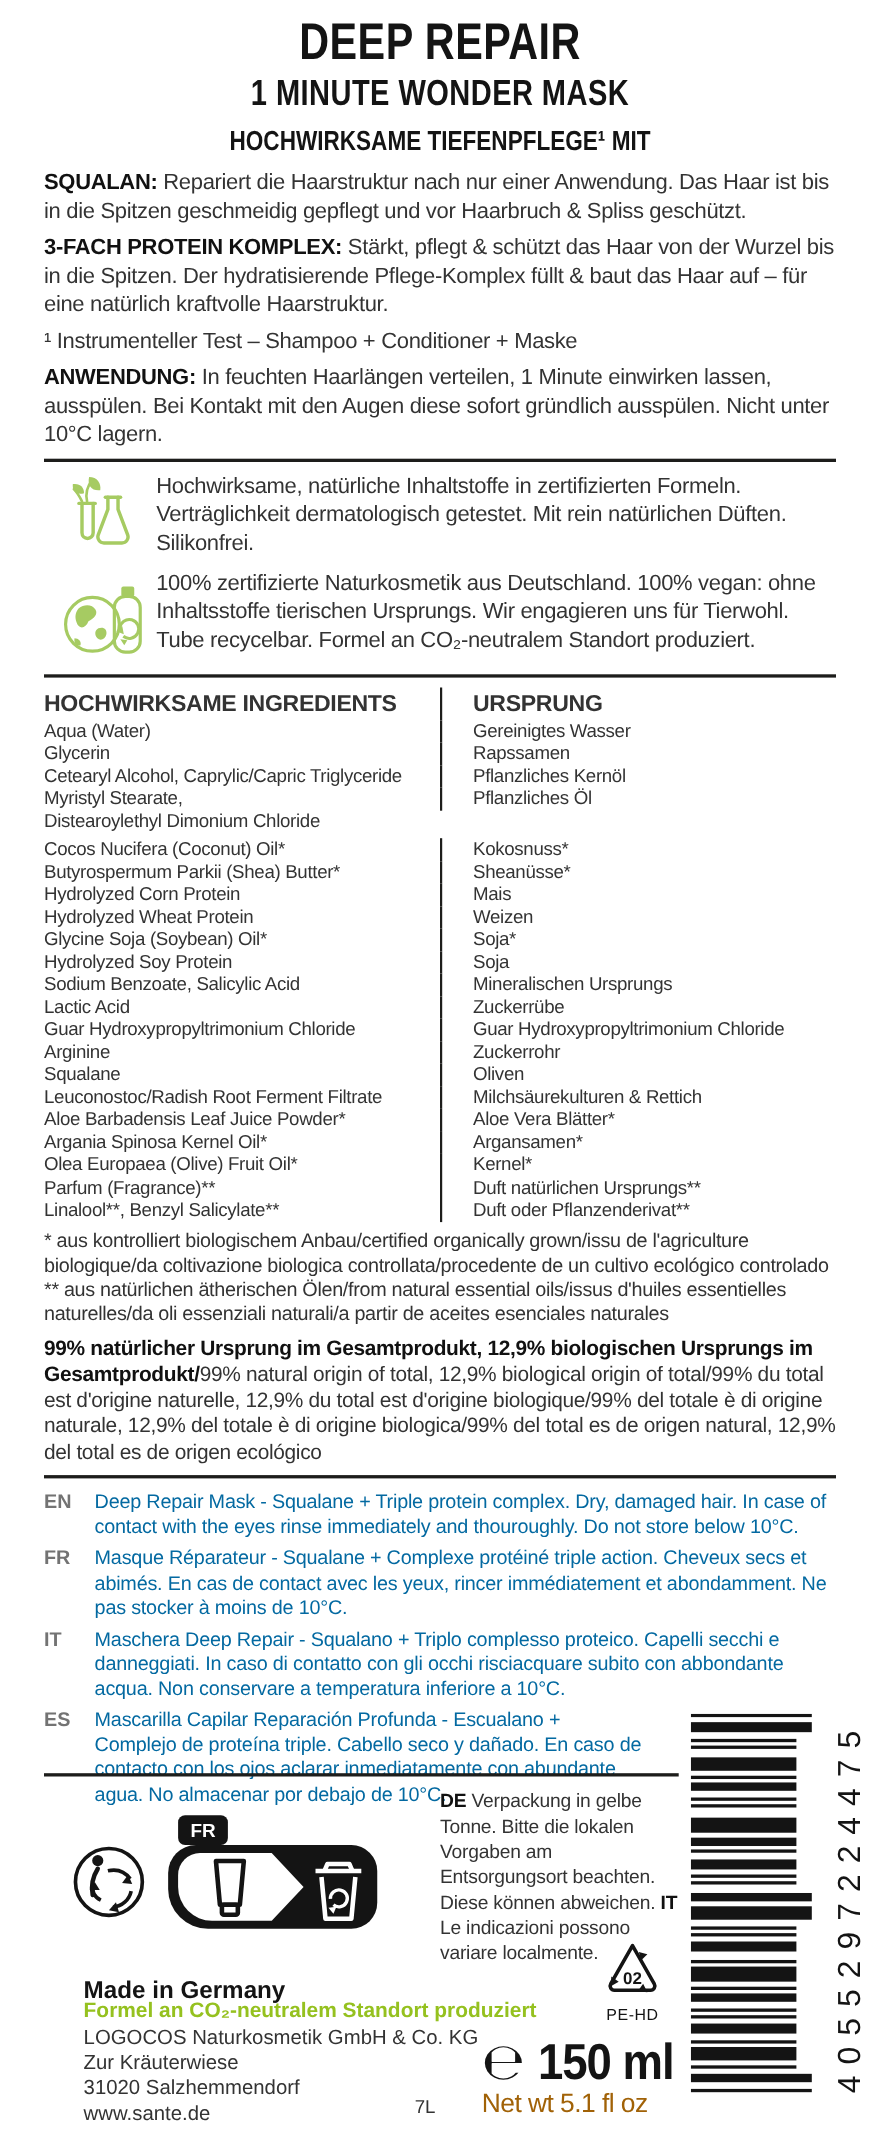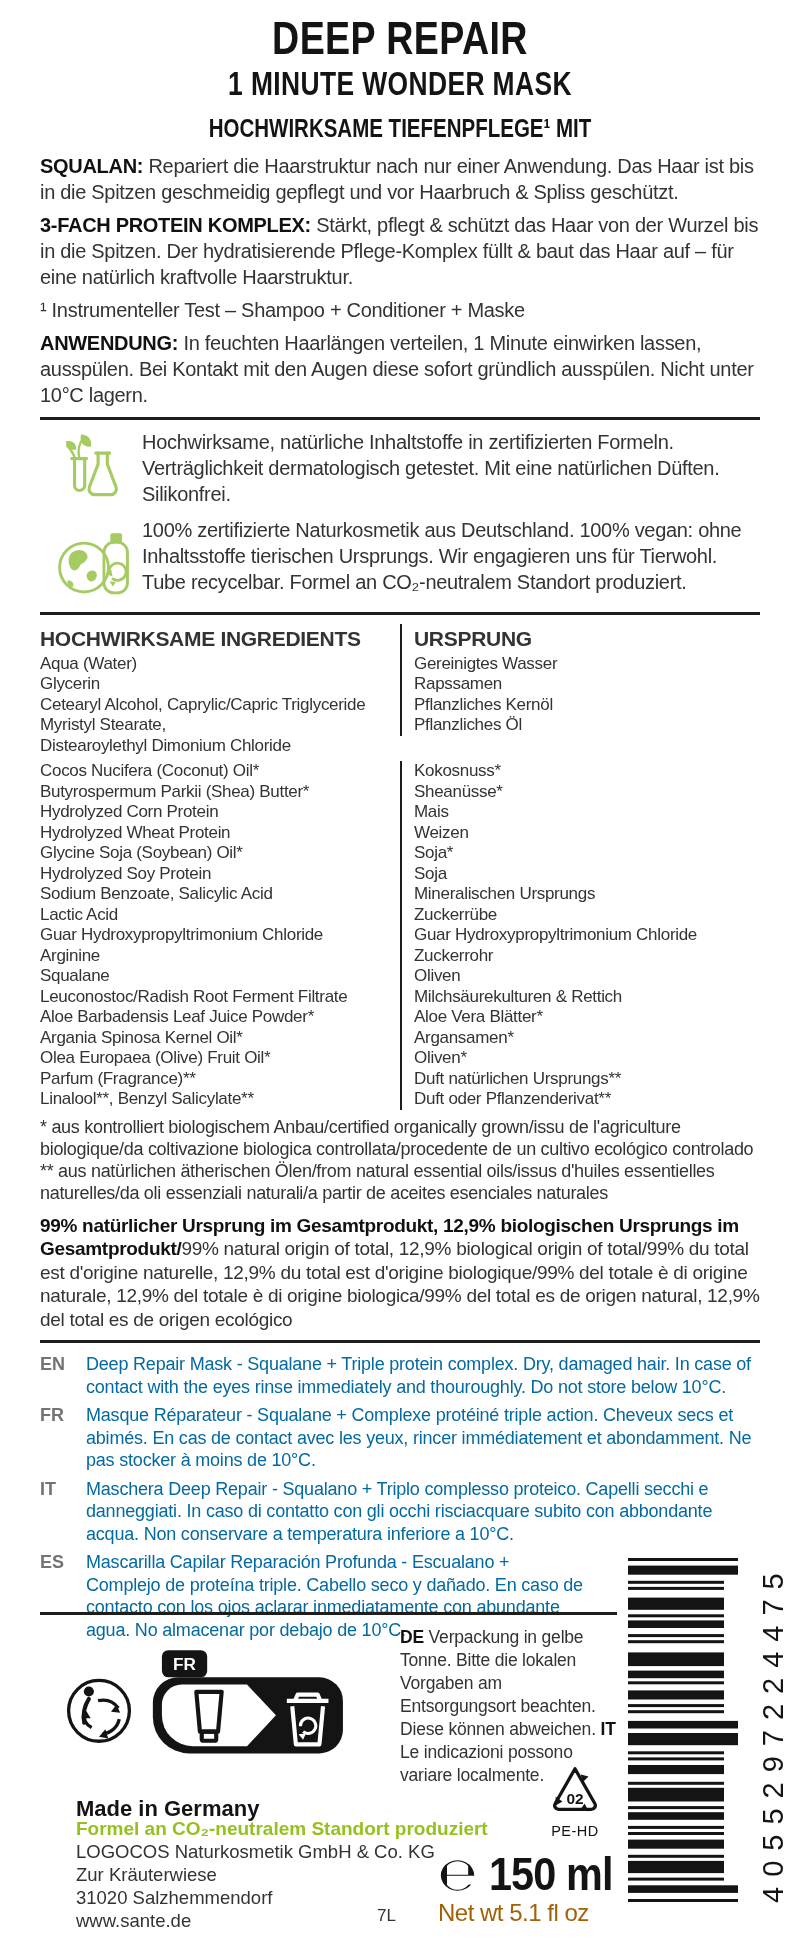--- a/index.html
+++ b/index.html
@@ -22,21 +22,21 @@
   
   .eco{ margin:2px 40px 0 56px; }
   .eco-row{ display:flex; align-items:center; margin-top:2px; }
   .eco-icon{ flex:none; width:86px; }
   .eco-text{ margin:0; font-size:20px; line-height:26px; letter-spacing:-.3px; color:#333; }
   
   .ing{ margin:6px 40px 0; }
   .ing-grid{ display:grid; grid-template-columns:360px 1fr; }
   .ing-h{ font-size:21px; font-weight:700; color:#141414; line-height:30px; letter-spacing:-.2px;}
   .cell-en{ padding-right:10px; font-size:17px; line-height:20.5px; letter-spacing:-.3px; color:#333;}
-  .cell-de{ padding-left:12px; border-left:2.5px solid #1d1d1b; font-size:17px; line-height:20.5px; letter-spacing:-.3px; color:#333;}
+  .cell-de{ padding-left:28px; border-left:2.5px solid #1d1d1b; font-size:17px; line-height:20.5px; letter-spacing:-.3px; color:#333;}
   .cell-de.empty{ border-left:2.5px solid transparent; }
   .gap{ margin-top:5px; }
   
   .fns{ margin:6px 40px 0; }
   .fn{ margin:0; font-size:18px; line-height:22px; letter-spacing:-.3px; color:#333; }
   .origin{ margin:10px 40px 0; font-size:19px; line-height:23.5px; letter-spacing:-.3px; color:#333; }
   .origin b{ color:#111; }
   
   .langs{ margin:10px 40px 0; }
   .lang-row{ display:grid; grid-template-columns:46px 1fr; margin-bottom:6px; }
@@ -98,21 +98,21 @@
             <path d="M20 29 c-3 -6 -5 -9 -8 -12"></path>
           </g>
           <g fill="none" stroke="#a6cb62" stroke-width="3.4" stroke-linecap="round" stroke-linejoin="round">
             <path d="M17 31 h16"></path>
             <path d="M20 31 v29 a5.5 5.5 0 0 0 11 0 v-29"></path>
             <path d="M43 25 h15"></path>
             <path d="M45.5 25 v12 l-9.5 25 a6 6 0 0 0 5.6 8 h17.8 a6 6 0 0 0 5.6 -8 l-9.5 -25 v-12"></path>
           </g>
         </svg>
       </span>
-      <p class="eco-text">Hochwirksame, natürliche Inhaltstoffe in zertifizierten Formeln. Verträglichkeit dermatologisch getestet. Mit eine natürlichen Düften. Silikonfrei.</p>
+      <p class="eco-text">Hochwirksame, natürliche Inhaltstoffe in zertifizierten Formeln. Verträglichkeit dermatologisch getestet. Mit rein natürlichen Düften. Silikonfrei.</p>
     </div>
     <div class="eco-row">
       <span class="eco-icon">
         <svg width="76" height="90" viewBox="0 0 84 98">
           <g fill="none" stroke="#a6cb62" stroke-width="3.2" stroke-linecap="round" stroke-linejoin="round">
             <circle cx="31" cy="64" r="27"></circle>
             <rect x="53" y="36" width="26" height="56" rx="11"></rect>
           </g>
           <rect x="60" y="26" width="13" height="10" rx="2" fill="#a6cb62"></rect>
           <g fill="#a6cb62">
@@ -167,21 +167,21 @@
         <div class="cell-de">Zuckerrohr</div>
         <div class="cell-en">Squalane</div>
         <div class="cell-de">Oliven</div>
         <div class="cell-en">Leuconostoc/Radish Root Ferment Filtrate</div>
         <div class="cell-de">Milchsäurekulturen &amp; Rettich</div>
         <div class="cell-en">Aloe Barbadensis Leaf Juice Powder*</div>
         <div class="cell-de">Aloe Vera Blätter*</div>
         <div class="cell-en">Argania Spinosa Kernel Oil*</div>
         <div class="cell-de">Argansamen*</div>
         <div class="cell-en">Olea Europaea (Olive) Fruit Oil*</div>
-        <div class="cell-de">Oliven*</div>
+        <div class="cell-de">Kernel*</div>
         <div class="cell-en">Parfum (Fragrance)**</div>
         <div class="cell-de">Duft natürlichen Ursprungs**</div>
         <div class="cell-en">Linalool**, Benzyl Salicylate**</div>
         <div class="cell-de">Duft oder Pflanzenderivat**</div>
       </div>
   </div>
 
   <div class="fns">
     <p class="fn">* aus kontrolliert biologischem Anbau/certified organically grown/issu de l'agriculture biologique/da coltivazione biologica controllata/procedente de un cultivo ecológico controlado</p>
     <p class="fn">** aus natürlichen ätherischen Ölen/from natural essential oils/issus d'huiles essentielles naturelles/da oli essenziali naturali/a partir de aceites esenciales naturales</p>

